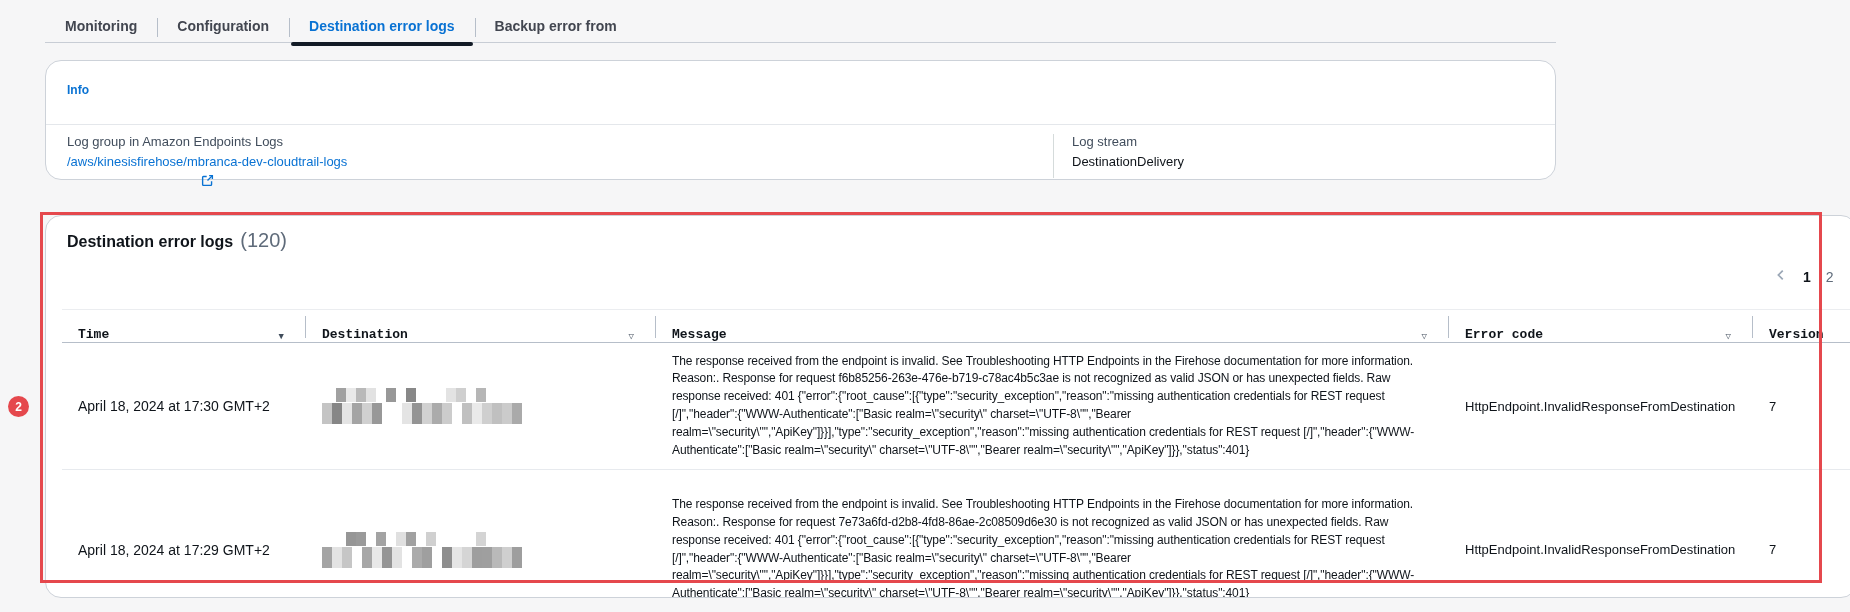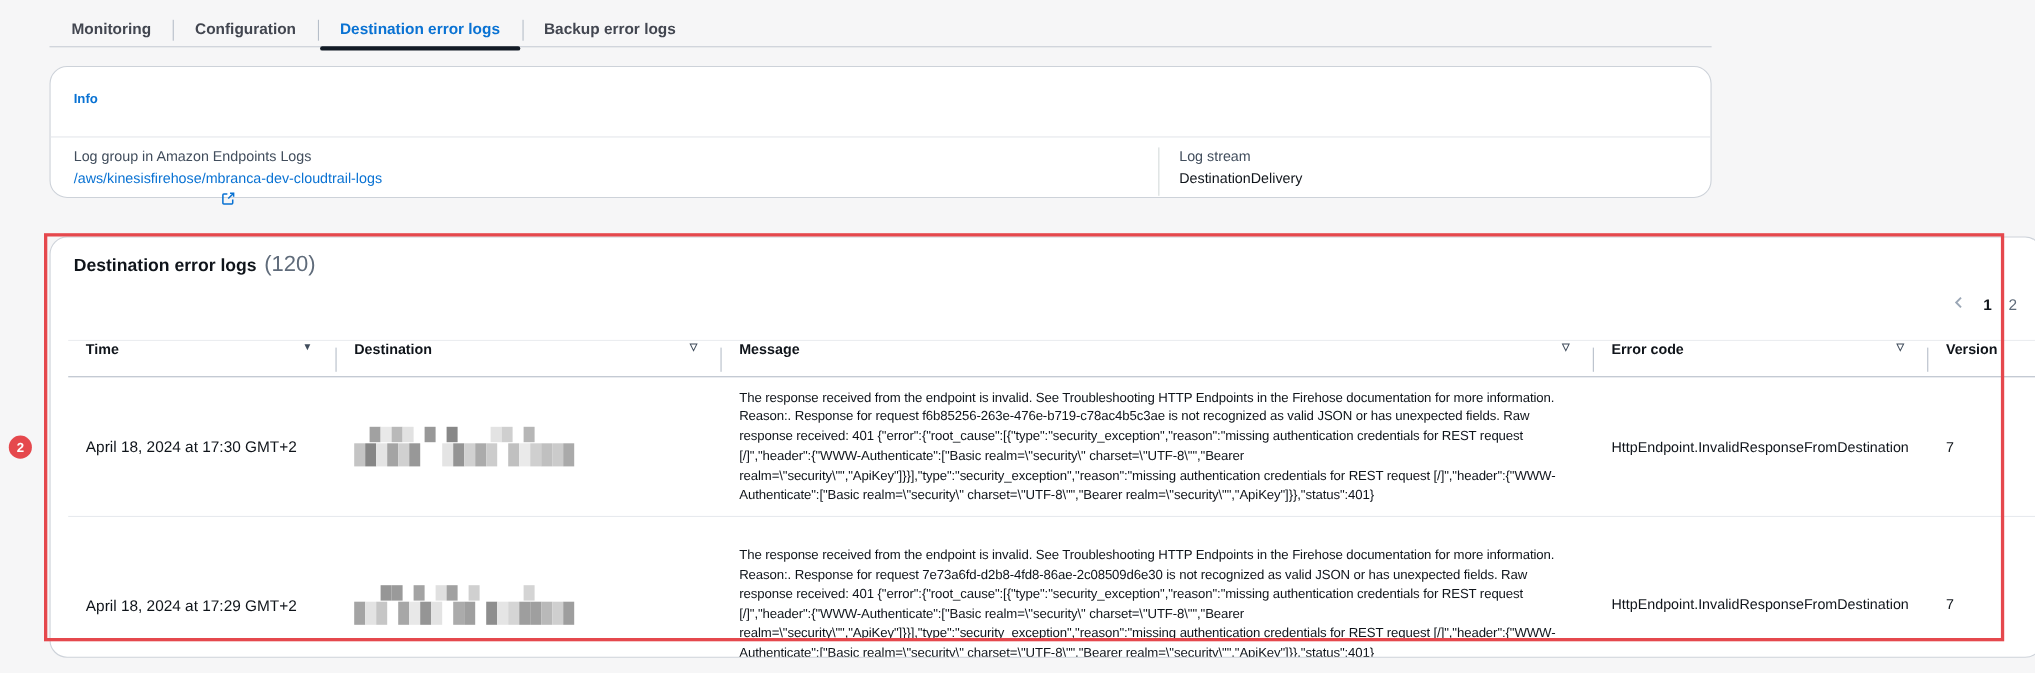--- a/index.html
+++ b/index.html
@@ -49,22 +49,22 @@
   .searchbox input::placeholder { font-style:italic; color:#5f6b7a; }
   .pagination { position:absolute; left:1728px; top:52px; display:flex; align-items:center;
     gap:15px; font-size:14px; }
   .page-prev { cursor:pointer; display:flex; align-items:center; }
   .page-num { color:#5f6b7a; cursor:pointer; }
   .page-num.current { color:#0f141a; font-weight:700; }
   
   .tbl { position:absolute; left:16px; top:93px; width:1796px; }
   .tr { display:grid; grid-template-columns:244px 350px 793px 304px minmax(100px,1fr); }
   .thead { border-top:1px solid #ebedf0; border-bottom:1px solid #b6bec9; height:34px; }
-  .th { position:relative; display:flex; align-items:flex-start; padding:0 16px;
-    font-size:13px; font-weight:700; color:#0f141a; }
+  .th { position:relative; display:flex; align-items:flex-end; padding:0 16px;
+    font-size:13px; font-weight:700; color:#0f141a;font-family:Liberation Mono, monospace; }
   .th .sort { margin-left:auto; font-size:9px; color:#414d5c; padding-right:6px; cursor:pointer; }
   .th:not(:last-child)::after { content:''; position:absolute; right:0; top:6px; height:22px;
     width:1px; background:#b6bec9; }
   .row1 { height:126px; }
   .row2 { height:160px; border-top:1px solid #e7eaee; }
   .td { display:flex; align-items:center; padding:0 16px; font-size:14px; color:#0f141a; }
   .td-msg { font-size:12px; line-height:17.8px; padding-right:30px; letter-spacing:-0.1px;
     word-break:break-word; }
   .td-err { font-size:13px; }
   .td-ver { font-size:13px; }
@@ -88,21 +88,21 @@
   <div class="tab">
     <span>Monitoring</span>
   </div>
   <div class="tab">
     <span>Configuration</span>
   </div>
   <div class="tab active">
     <span>Destination error logs</span>
   </div>
   <div class="tab">
-    <span>Backup error logs</span>
+    <span>Backup error from</span>
   </div>
 </div>
 
 <div class="card card1">
   <div class="card1-header">
     <span class="info-link">Info</span>
   </div>
   <div class="card1-content">
     <div class="field f-group">
       <div class="field-label">Log group in Amazon Endpoints Logs</div>

